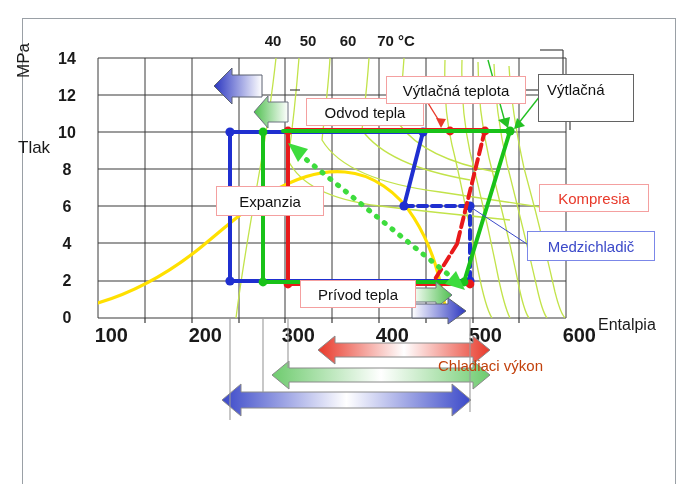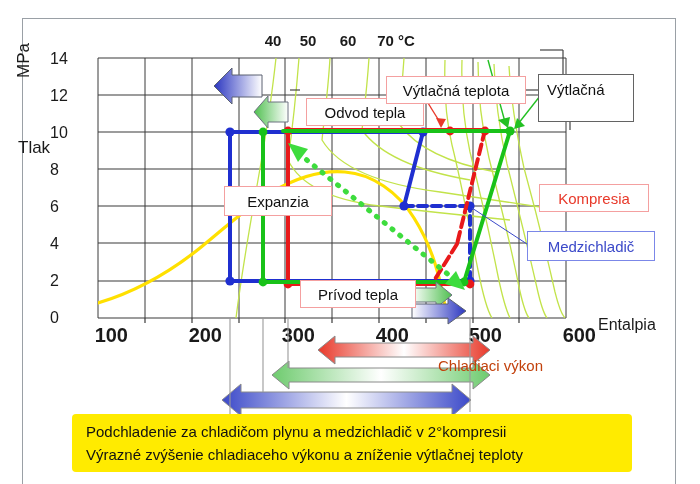--- a/index.html
+++ b/index.html
@@ -26,22 +26,22 @@
   .ylab-mpa{
     left:14px;top:78px;
     font-size:17px;color:#1a1a1a;
     transform:rotate(-90deg);transform-origin:left top;
     white-space:nowrap;
   }
   .ylab-tlak{left:18px;top:138px;font-size:17px;color:#1a1a1a;}
   .xlab-entalpia{left:598px;top:316px;font-size:16px;color:#1a1a1a;}
 
   .ytick{
-    position:absolute;width:34px;text-align:left;
-    font-size:16px;font-weight:normal;color:#1a1a1a;
+    position:absolute;width:34px;text-align:center;
+    font-size:16px;font-weight:bold;color:#1a1a1a;
   }
   .xtick{
     position:absolute;width:60px;text-align:right;
     font-size:20px;font-weight:bold;color:#1a1a1a;
   }
   .ttick{
     position:absolute;width:40px;text-align:center;
     font-size:15px;color:#1a1a1a;font-weight:600;
   }
 
@@ -308,21 +308,21 @@
       <line x1="563" y1="50" x2="563" y2="74" stroke="#444" stroke-width="1.2"></line>
 
       <line x1="520" y1="90" x2="538" y2="90" stroke="#444" stroke-width="1.2"></line>
 
       <line x1="290" y1="90" x2="300" y2="90" stroke="#444" stroke-width="1.2"></line>
 
       <line x1="570" y1="110" x2="570" y2="130" stroke="#444" stroke-width="1.2"></line>
     </g>
   </svg>
 
-  <div class="box box-red" style="left:224px;top:186px;width:108px;height:30px;">
+  <div class="box box-red" style="left:216px;top:186px;width:108px;height:30px;">
     <span>Expanzia</span>
   </div>
 
   <div class="box box-red" style="left:306px;top:98px;width:118px;height:28px;">
     <span>Odvod tepla</span>
   </div>
 
   <div class="box box-red" style="left:386px;top:76px;width:140px;height:28px;">
     <span>Výtlačná teplota</span>
   </div>
@@ -339,18 +339,14 @@
   <div class="box box-blue" style="left:527px;top:231px;width:128px;height:30px;">
     <span>Medzichladič</span>
   </div>
 
   <div class="box box-red" style="left:300px;top:280px;width:116px;height:28px;">
     <span>Prívod tepla</span>
   </div>
 
   <div class="cv-label">Chladiaci výkon</div>
 
-  <div class="banner">
-    <div>Podchladenie za chladičom plynu a medzichladič v 2°kompresii</div>
-    <div>Výrazné zvýšenie chladiaceho výkonu a zníženie výtlačnej teploty</div>
-  </div>
 
 </div>
 
 </body></html>

